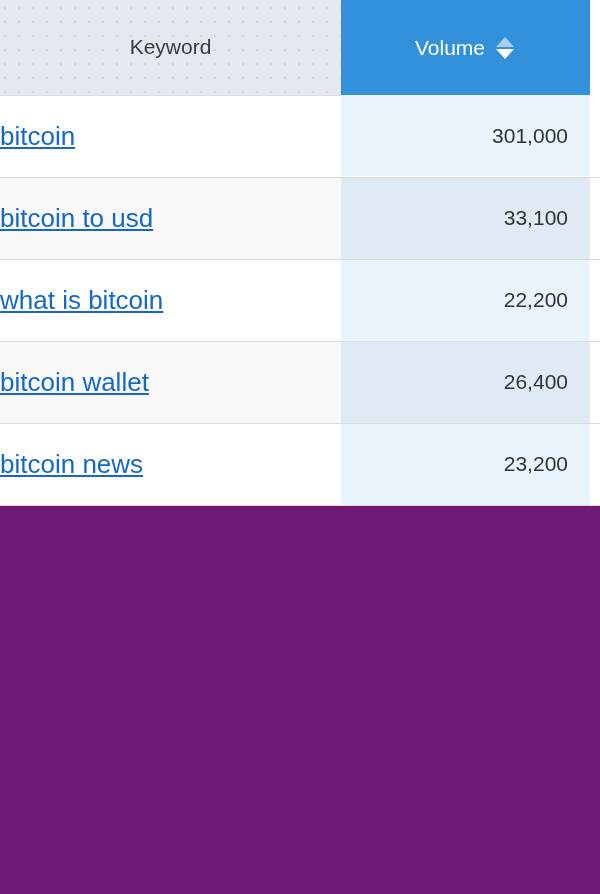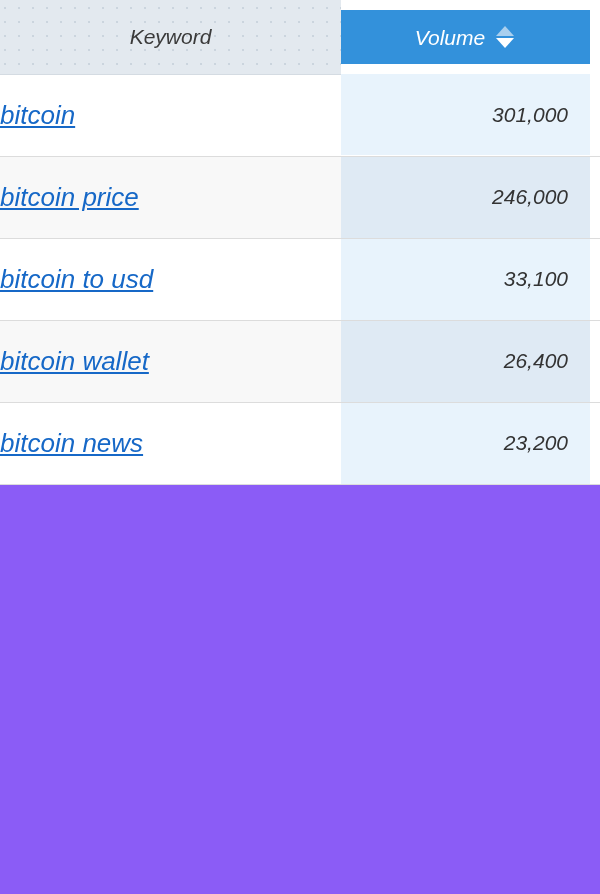--- a/index.html
+++ b/index.html
@@ -13,23 +13,22 @@
     height: 894px;
     overflow: hidden;
     font-family: "Liberation Sans", sans-serif;
     -webkit-font-smoothing: antialiased;
   }
 
   .table-wrap {
     width: 600px;
     height: 894px;
     position: relative;
-    background: #8b5cf6;
+    background: #701a75;
     overflow: hidden;
-    font-style: italic;
   }
 
   .kw-table {
     width: 600px;
     border-collapse: collapse;
     table-layout: fixed;
   }
 
   
   .kw-table thead th {
@@ -56,21 +55,21 @@
   }
 
   th.th-volume {
     width: 259px;
     background: #ffffff;
     padding: 0;
     position: relative;
   }
   .volume-head-inner {
     background: #3391db;
-    height: 54px;
+    height: 95px;
     width: 249px;
     box-sizing: border-box;
     display: flex;
     align-items: center;
     justify-content: center;
     gap: 11px;
     color: #ffffff;
     font-size: 21px;
     padding-right: 2px;
   }
@@ -168,29 +167,29 @@
       </tr>
     </thead>
     <tbody id="table-body">
         <tr class="kw-row">
           <td class="cell-keyword"><a class="kw-link">bitcoin</a></td>
           <td class="cell-volume">
             <div class="volume-inner">301,000</div>
           </td>
         </tr>
         <tr class="kw-row">
-          <td class="cell-keyword"><a class="kw-link">bitcoin price</a></td>
-          <td class="cell-volume">
-            <div class="volume-inner">246,000</div>
-          </td>
-        </tr>
-        <tr class="kw-row">
           <td class="cell-keyword"><a class="kw-link">bitcoin to usd</a></td>
           <td class="cell-volume">
             <div class="volume-inner">33,100</div>
+          </td>
+        </tr>
+        <tr class="kw-row">
+          <td class="cell-keyword"><a class="kw-link">what is bitcoin</a></td>
+          <td class="cell-volume">
+            <div class="volume-inner">22,200</div>
           </td>
         </tr>
         <tr class="kw-row">
           <td class="cell-keyword"><a class="kw-link">bitcoin wallet</a></td>
           <td class="cell-volume">
             <div class="volume-inner">26,400</div>
           </td>
         </tr>
         <tr class="kw-row">
           <td class="cell-keyword"><a class="kw-link">bitcoin news</a></td>

